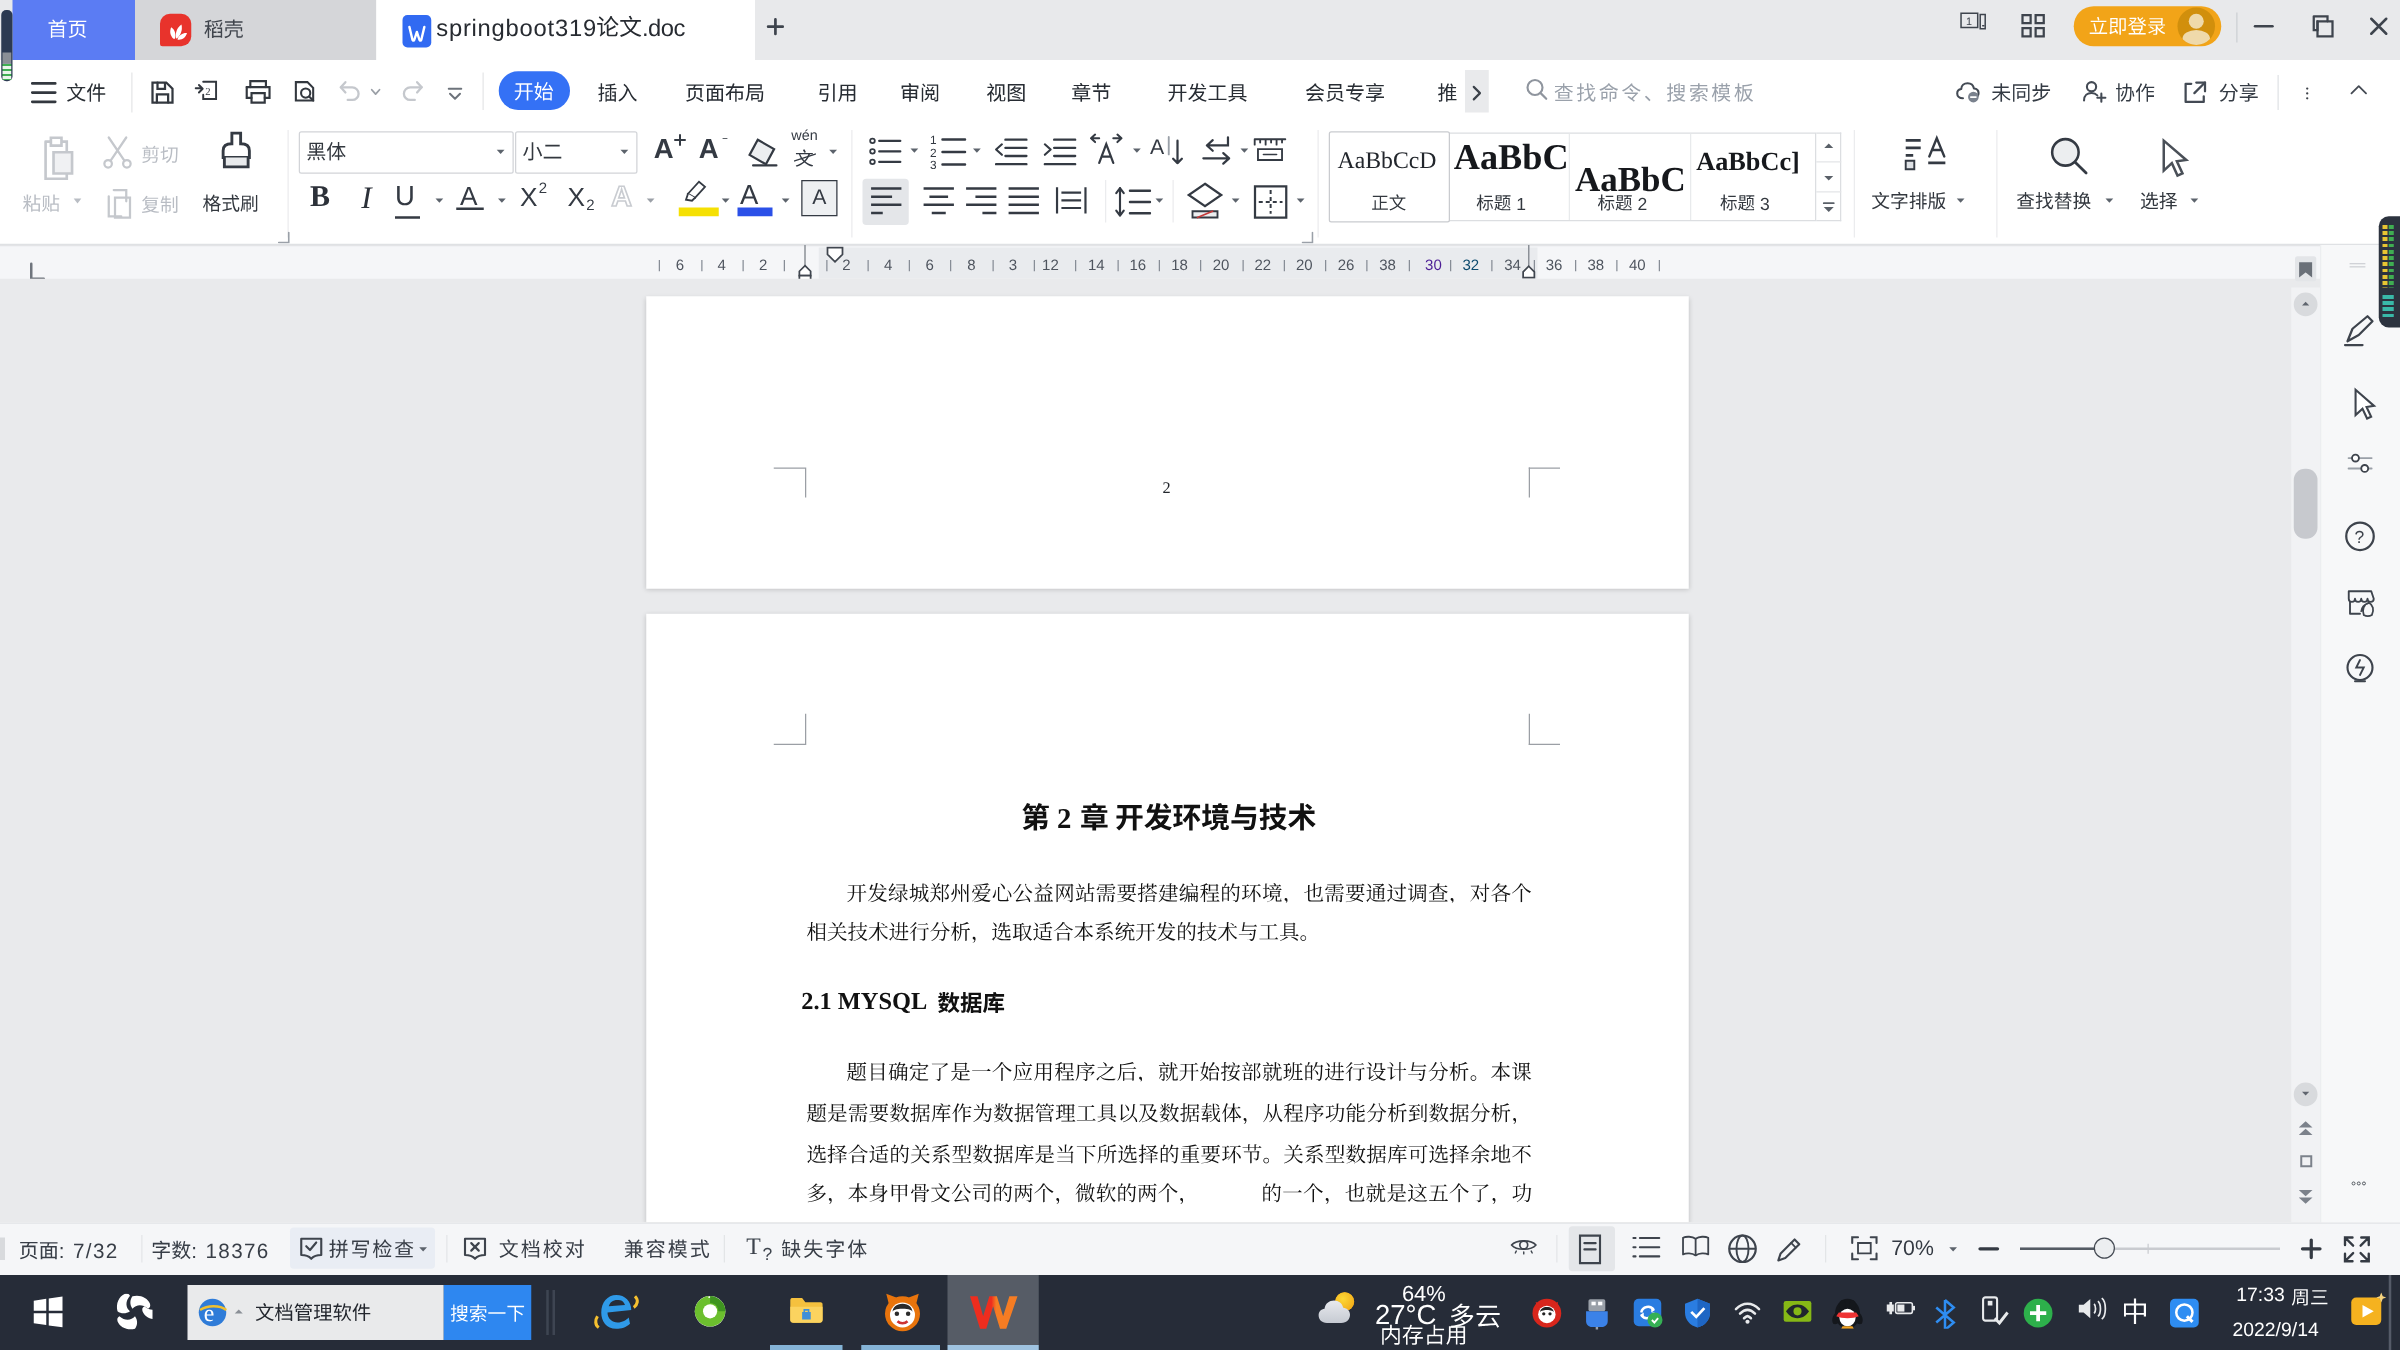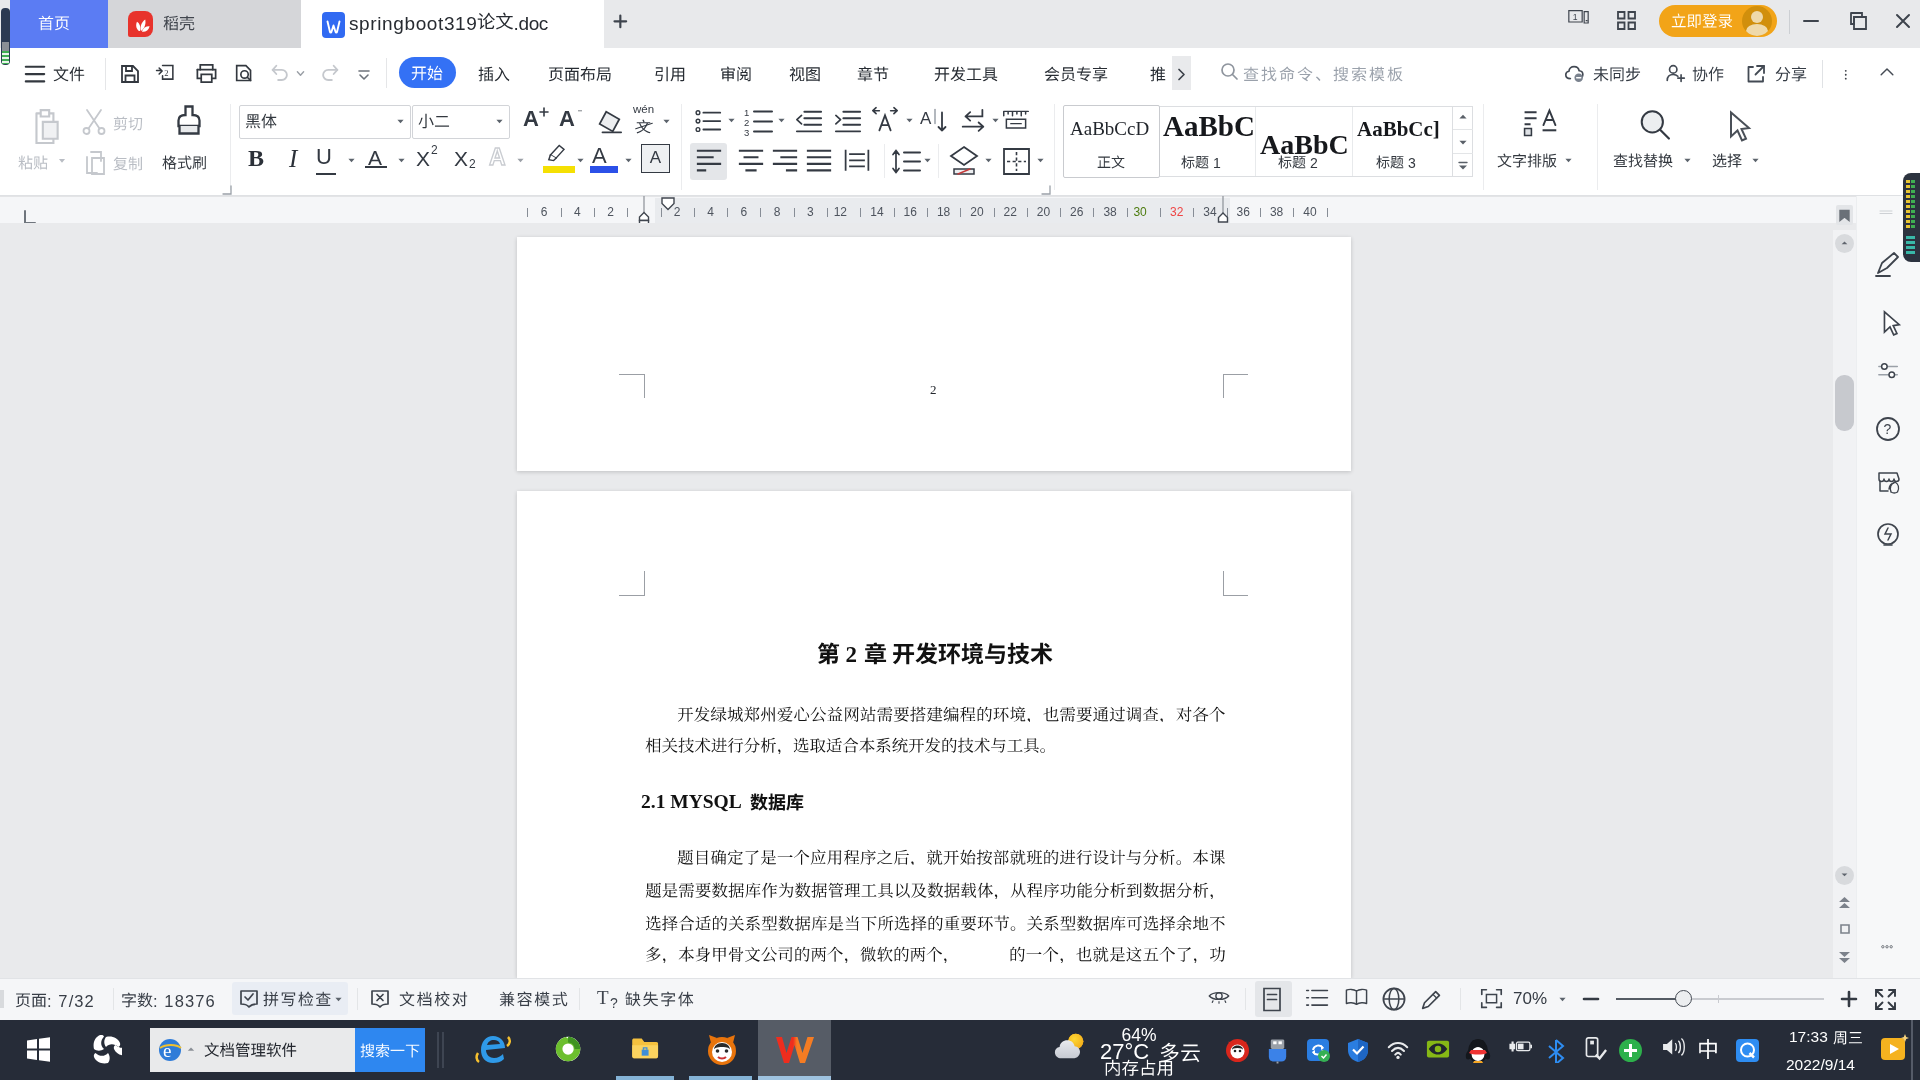--- a/index.html
+++ b/index.html
@@ -557,23 +557,23 @@
     <div style="position:absolute;left:976.9px;top:205px;width:20px;margin-left:-10px;text-align:center;font:12px Liberation Sans;color:#4e545e">20</div>
     <div style="position:absolute;left:993.5px;top:208px;width:1px;height:9px;background:#878d96"></div>
     <div style="position:absolute;left:1010.2px;top:205px;width:20px;margin-left:-10px;text-align:center;font:12px Liberation Sans;color:#4e545e">22</div>
     <div style="position:absolute;left:1026.8px;top:208px;width:1px;height:9px;background:#878d96"></div>
     <div style="position:absolute;left:1043.5px;top:205px;width:20px;margin-left:-10px;text-align:center;font:12px Liberation Sans;color:#4e545e">20</div>
     <div style="position:absolute;left:1060.1px;top:208px;width:1px;height:9px;background:#878d96"></div>
     <div style="position:absolute;left:1076.8px;top:205px;width:20px;margin-left:-10px;text-align:center;font:12px Liberation Sans;color:#4e545e">26</div>
     <div style="position:absolute;left:1093.4px;top:208px;width:1px;height:9px;background:#878d96"></div>
     <div style="position:absolute;left:1110.1px;top:205px;width:20px;margin-left:-10px;text-align:center;font:12px Liberation Sans;color:#4e545e">38</div>
     <div style="position:absolute;left:1126.8px;top:208px;width:1px;height:9px;background:#878d96"></div>
-    <div style="position:absolute;left:1143.4px;top:205px;width:20px;margin-left:-10px;text-align:left;font:12px Liberation Sans;color:#4d7c0f">30</div>
+    <div style="position:absolute;left:1143.4px;top:205px;width:20px;margin-left:-10px;text-align:right;font:12px Liberation Sans;color:#4c1d95">30</div>
     <div style="position:absolute;left:1160.0px;top:208px;width:1px;height:9px;background:#878d96"></div>
-    <div style="position:absolute;left:1176.7px;top:205px;width:20px;margin-left:-10px;text-align:center;font:12px Liberation Sans;color:#ef4444">32</div>
+    <div style="position:absolute;left:1176.7px;top:205px;width:20px;margin-left:-10px;text-align:center;font:12px Liberation Sans;color:#0c4a6e">32</div>
     <div style="position:absolute;left:1193.3px;top:208px;width:1px;height:9px;background:#878d96"></div>
     <div style="position:absolute;left:1210.0px;top:205px;width:20px;margin-left:-10px;text-align:center;font:12px Liberation Sans;color:#4e545e">34</div>
     <div style="position:absolute;left:1226.7px;top:208px;width:1px;height:9px;background:#878d96"></div>
     <div style="position:absolute;left:1243.3px;top:205px;width:20px;margin-left:-10px;text-align:center;font:12px Liberation Sans;color:#4e545e">36</div>
     <div style="position:absolute;left:1259.9px;top:208px;width:1px;height:9px;background:#878d96"></div>
     <div style="position:absolute;left:1276.6px;top:205px;width:20px;margin-left:-10px;text-align:center;font:12px Liberation Sans;color:#4e545e">38</div>
     <div style="position:absolute;left:1293.2px;top:208px;width:1px;height:9px;background:#878d96"></div>
     <div style="position:absolute;left:1309.9px;top:205px;width:20px;margin-left:-10px;text-align:center;font:12px Liberation Sans;color:#4e545e">40</div>
     <div style="position:absolute;left:1326.5px;top:208px;width:1px;height:9px;background:#878d96"></div>
     <svg style="position:absolute;left:636px;top:196px" width="16" height="36" viewBox="0 0 16 36" fill="none">

